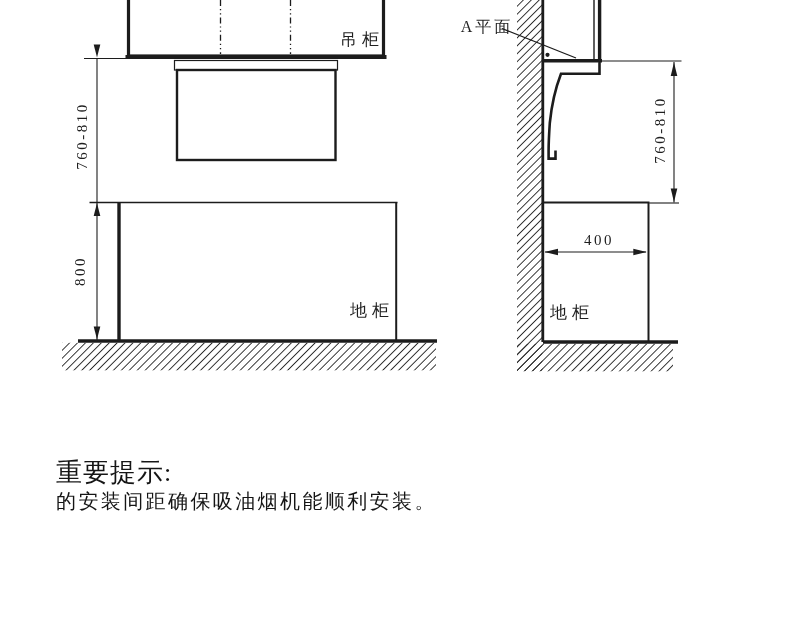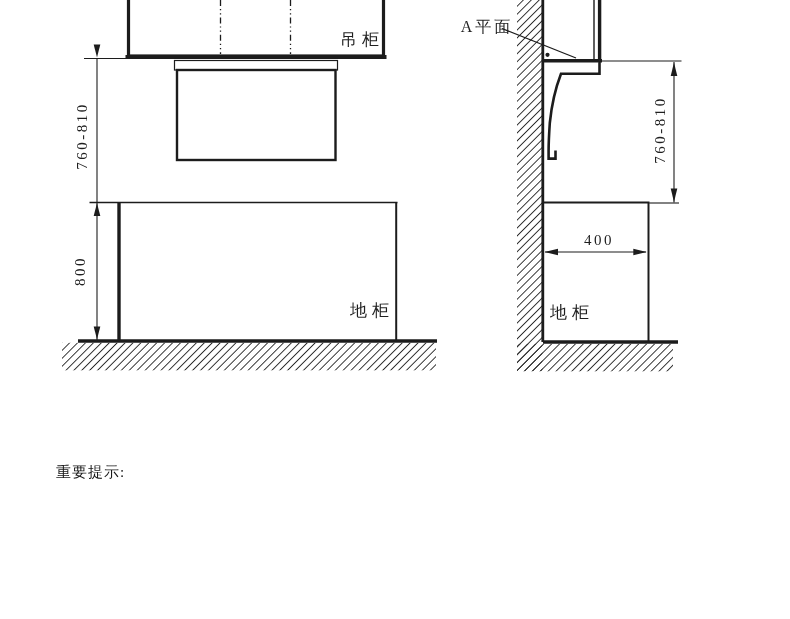--- a/index.html
+++ b/index.html
@@ -21,21 +21,21 @@
   .cjk{font-size:17px;letter-spacing:5px;}
   .dim{font-size:15px;letter-spacing:2.5px;font-family:"Liberation Serif","DejaVu Serif",serif;}
   .rot{transform:translate(-50%,-50%) rotate(-90deg);}
   .ctr{transform:translate(-50%,-50%);}
   .notice{
     position:absolute;left:56px;top:458px;
     line-height:29.3px;
     font-size:20px;letter-spacing:2.4px;
     color:#151515;
   }
-  .notice .title{font-size:15px;letter-spacing:1px;}
+  .notice .title{font-size:26px;letter-spacing:1px;}
 </style>
 </head>
 <body>
 
 <div class="page">
 
   <svg class="diagram-svg" width="790" height="450" viewBox="0 0 790 450">
     <defs>
       <pattern id="hatch" patternUnits="userSpaceOnUse" width="5.6" height="5.6" patternTransform="rotate(-45)">
         <line x1="0" y1="0.45" x2="5.6" y2="0.45" stroke="#2b2b2b" stroke-width="0.95"></line>
@@ -111,15 +111,16 @@
   <span class="lbl ctr" style="left:487px;top:27px;font-size:16px;letter-spacing:3px;">A平面</span>
 
   <span class="lbl dim rot" style="left:660px;top:130px;">760-810</span>
 
   <span class="lbl dim ctr" style="left:599px;top:240px;">400</span>
 
   <span class="lbl cjk ctr" style="left:572px;top:312px;">地柜</span>
 
   <div class="notice">
     <div class="title">重要提示:</div>
+    <div>的安装间距确保吸油烟机能顺利安装。</div>
   </div>
 
 </div>
 
 </body></html>

